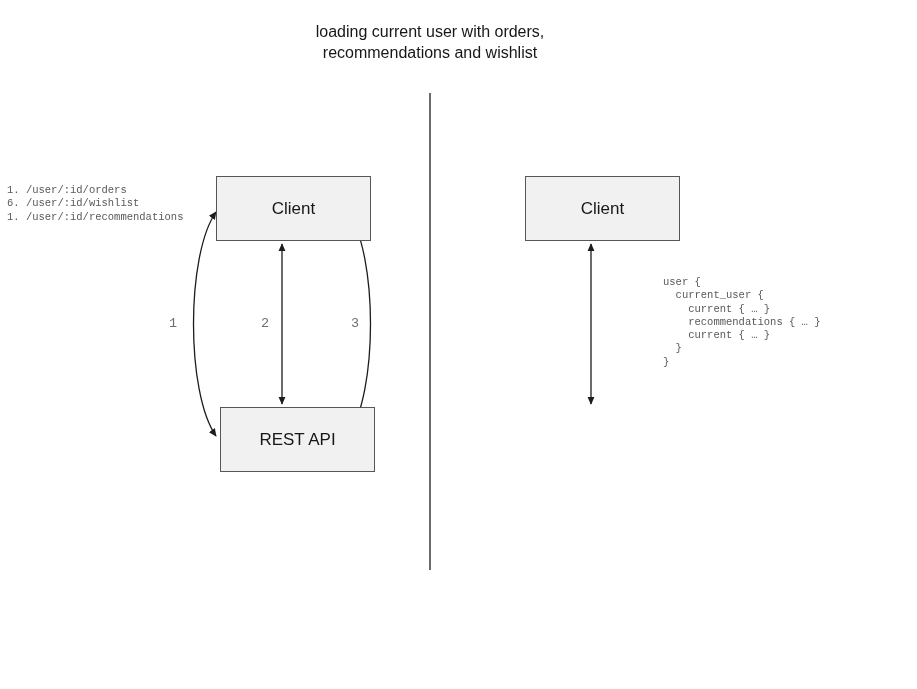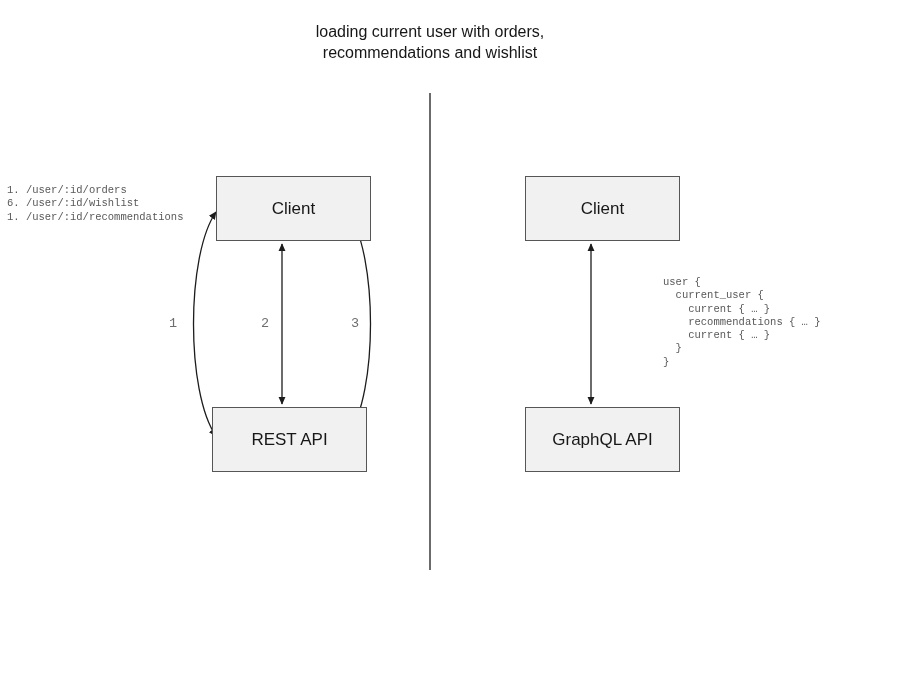--- a/index.html
+++ b/index.html
@@ -38,21 +38,21 @@
   .node {
     position: absolute;
     width: 155px; height: 65px;
     background: var(--box-fill, #f1f1f1);
     border: 1.4px solid var(--box-border, #565656);
     box-sizing: border-box;
     display: flex; align-items: center; justify-content: center;
     font-size: 17px; color: #171717;
   }
   .node.client-left  { left: 216px; top: 176px; }
-  .node.rest-api     { left: 212px; top: 407px; }
+  .node.rest-api     { left: 220px; top: 407px; }
   .node.client-right { left: 525px; top: 176px; }
   .node.graphql-api  { left: 525px; top: 407px; }
   .mono {
     font-family: "Liberation Mono", "DejaVu Sans Mono", monospace;
     color: var(--muted-text, #595959);
     font-size: 10.5px; line-height: 13.3px;
   }
   .mono div { white-space: pre; }
   .endpoints { position: absolute; left: 7px;   top: 184px; }
   .query     { position: absolute; left: 663px; top: 276px; }
@@ -102,23 +102,20 @@
     <span>REST API</span>
   </div>
 
   <div class="arrow-label n1">1</div>
   <div class="arrow-label n2">2</div>
   <div class="arrow-label n3">3</div>
 
   <div class="node client-right">
     <span>Client</span>
   </div>
-  <div class="node graphql-api">
-    <span>GraphQL API</span>
-  </div>
 
   <div class="query mono">
     <div>user {</div>
     <div>  current_user {</div>
     <div>    current { … }</div>
     <div>    recommendations { … }</div>
     <div>    current { … }</div>
     <div>  }</div>
     <div>}</div>
   </div>

